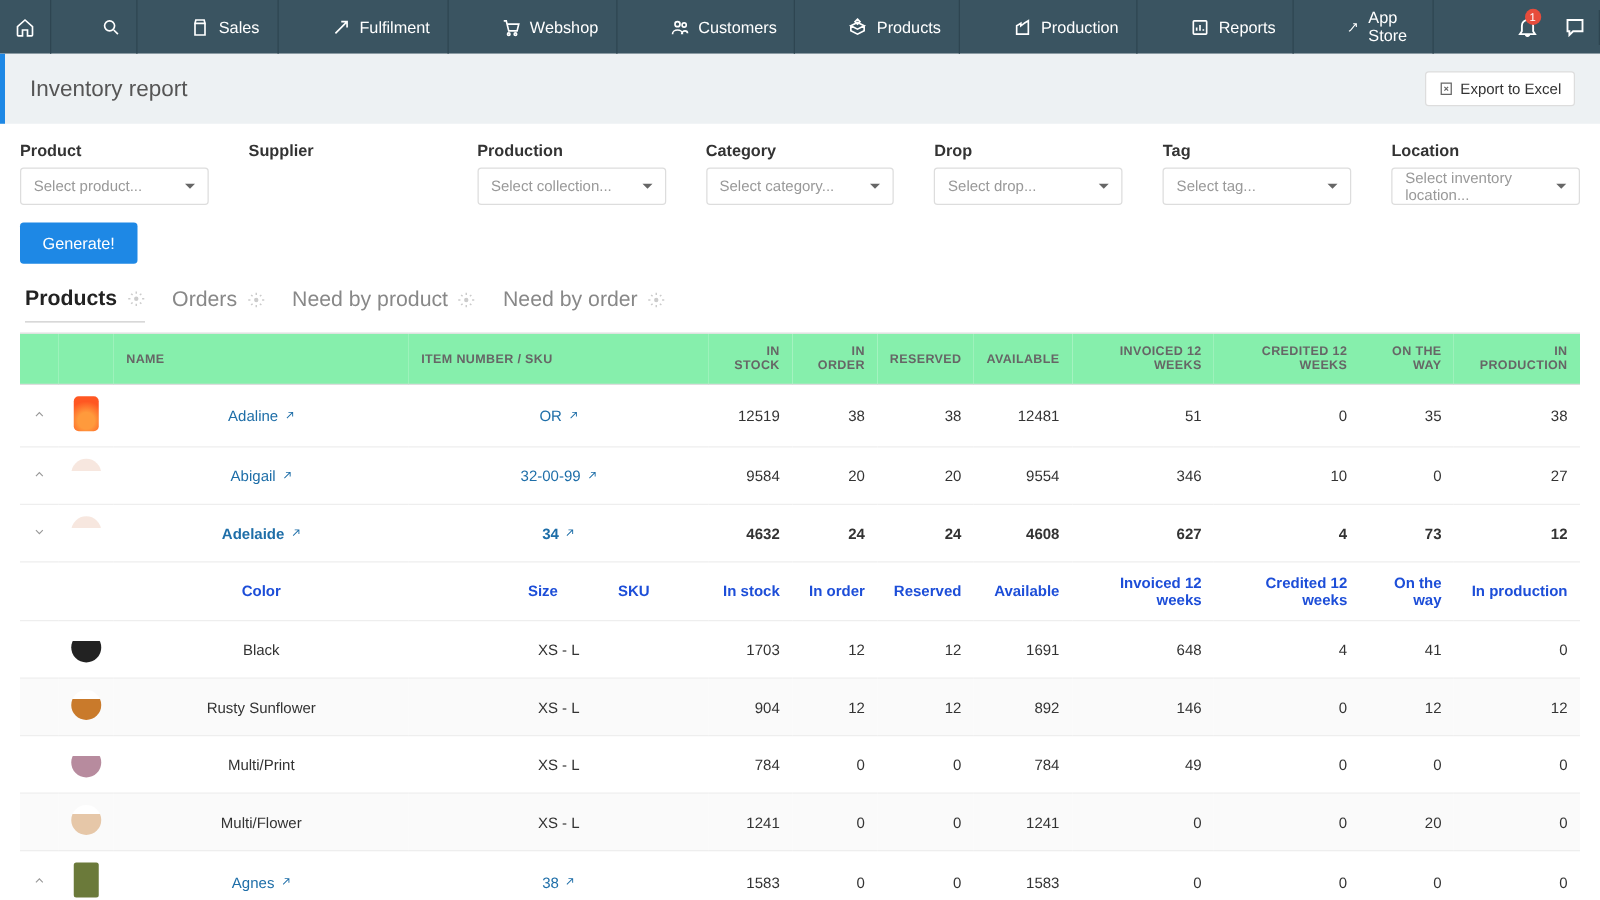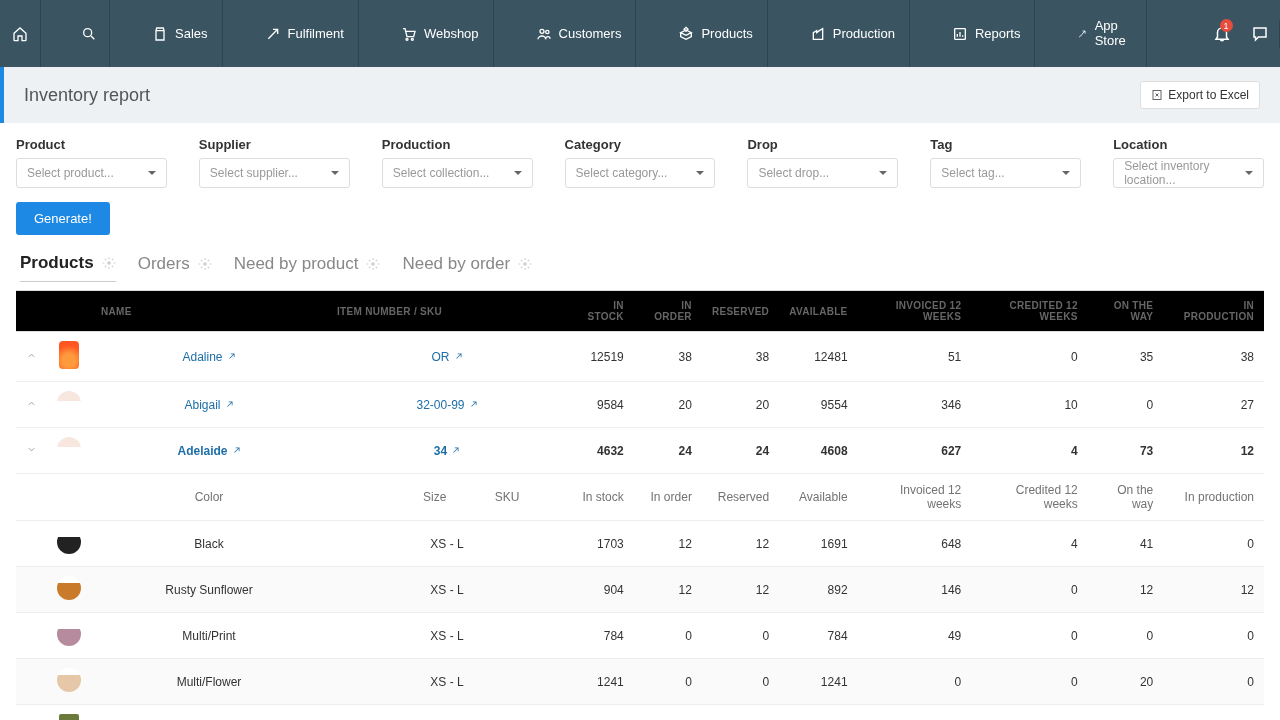--- a/index.html
+++ b/index.html
@@ -1,17 +1,17 @@
 <!DOCTYPE html>
 <html><head>
 <meta charset="utf-8">
 <style>
 * { box-sizing: border-box; margin: 0; padding: 0; }
 body { font-family: -apple-system, "Helvetica Neue", Arial, sans-serif; font-size: 13px; color: #333; background: #fff; width:1280px; }
-.topnav { display:flex; background:#3a5461; height:67px; align-items:stretch;gap:28px; }
+.topnav { display:flex; background:#3a5461; height:43px; align-items:stretch;gap:28px; }
 .topnav .navitem { display:flex; align-items:center; justify-content:center; padding:0 14px; border-right:1px solid #2e4551; color:#fff; font-size:13px; gap:7px; cursor:pointer; }
 .topnav .navitem.iconic { padding:0 12px; }
 .topnav .navitem svg { width:16px; height:16px; stroke:#fff; fill:none; stroke-width:2; }
 .topnav .spacer { flex:1; }
 .topnav .right { display:flex; align-items:center; }
 .topnav .iconbtn { position:relative; width:38px; height:49px; display:flex; align-items:center; justify-content:center; cursor:pointer; }
 .topnav .iconbtn svg { width:18px; height:18px; stroke:#fff; fill:none; stroke-width:2; }
 .badge { position:absolute; top:10px; right:8px; background:#e74c3c; color:#fff; border-radius:50%; font-size:9px; width:13px; height:13px; display:flex; align-items:center; justify-content:center; }
 .avatar-wrap { display:flex; align-items:center; padding:0 10px 0 12px; background:#2e4551; cursor:pointer; gap:6px;}
 .avatar { width:28px; height:28px; border-radius:50%; background:#d9dee1; display:flex; align-items:center; justify-content:center; }
@@ -26,26 +26,26 @@
 .select { border:1px solid #ddd; border-radius:3px; height:30px; display:flex; align-items:center; justify-content:space-between; padding:0 10px; color:#999; font-size:12px; cursor:pointer; background:#fff;}
 .select .caret2 { width:0;height:0;border-left:4px solid transparent;border-right:4px solid transparent;border-top:4px solid #666;}
 .generate { margin:14px 16px 18px 16px; }
 .generate button { background:#1e88e5; color:#fff; border:none; border-radius:3px; padding:9px 18px; font-size:13px; cursor:pointer; }
 .tabs { display:flex; gap:22px; padding:0 20px 2px 20px; align-items:center;}
 .tab { display:flex; align-items:center; gap:8px; font-size:17px; color:#888; cursor:pointer; padding-bottom:8px; }
 .tab.active { color:#222; font-weight:700; border-bottom:1px solid #ccc; }
 .gear { width:14px;height:14px; }
 .table-wrap { padding:6px 16px 0 16px; }
 table { width:100%; border-collapse:collapse; font-size:12px; }
-thead th { background:#000000; font-size:10px; color:#666; font-weight:600; letter-spacing:.3px; text-align:right; padding:9px 10px; border-top:1px solid #ddd; border-bottom:1px solid #ddd;}
+thead th { background:#86efac; font-size:10px; color:#666; font-weight:600; letter-spacing:.3px; text-align:right; padding:9px 10px; border-top:1px solid #ddd; border-bottom:1px solid #ddd;}
 thead th.left { text-align:left; }
 tbody td { padding:9px 10px; border-bottom:1px solid #eee; text-align:right; color:#333;}
 tbody td.left { text-align:center; }
 tbody tr.expanded td { font-weight:700; }
-tbody tr.subhead-row td { background:#fff; font-weight:400; font-size:12px; color:#737373; }
+tbody tr.subhead-row td { background:#fff; font-weight:700; font-size:12px; color:#1d4ed8; }
 tbody tr.variant td { background:#fafafa; }
 tbody tr.variant:nth-child(odd) td { background:#fff; }
 .expand { color:#999; cursor:pointer; display:inline-flex; }
 .expand svg { width:11px; height:11px; stroke:#999; fill:none; stroke-width:2;}
 .thumb { width:20px; height:28px; border-radius:2px; display:inline-block; background:#eee; }
 .thumb.circle { width:24px; height:24px; border-radius:50%; }
 .link { color:#1e6ea8; cursor:pointer; }
 .link .share { display:inline-block; margin-left:4px; }
 .link .share svg { width:9px; height:9px; fill:#1e6ea8; }
 .col-exp{width:30px;} .col-img{width:34px;} .col-name{width:236px;} .col-sku{width:240px;}
@@ -165,24 +165,20 @@
 <div class="filters">
   <div class="filter">
       <label>Product</label>
       <div class="select">
         <span>Select product...</span>
         <span class="caret2"></span>
       </div>
     </div>
   <div class="filter">
       <label>Supplier</label>
-      <div class="select">
-        <span>Select supplier...</span>
-        <span class="caret2"></span>
-      </div>
     </div>
   <div class="filter">
       <label>Production</label>
       <div class="select">
         <span>Select collection...</span>
         <span class="caret2"></span>
       </div>
     </div>
   <div class="filter">
       <label>Category</label>

